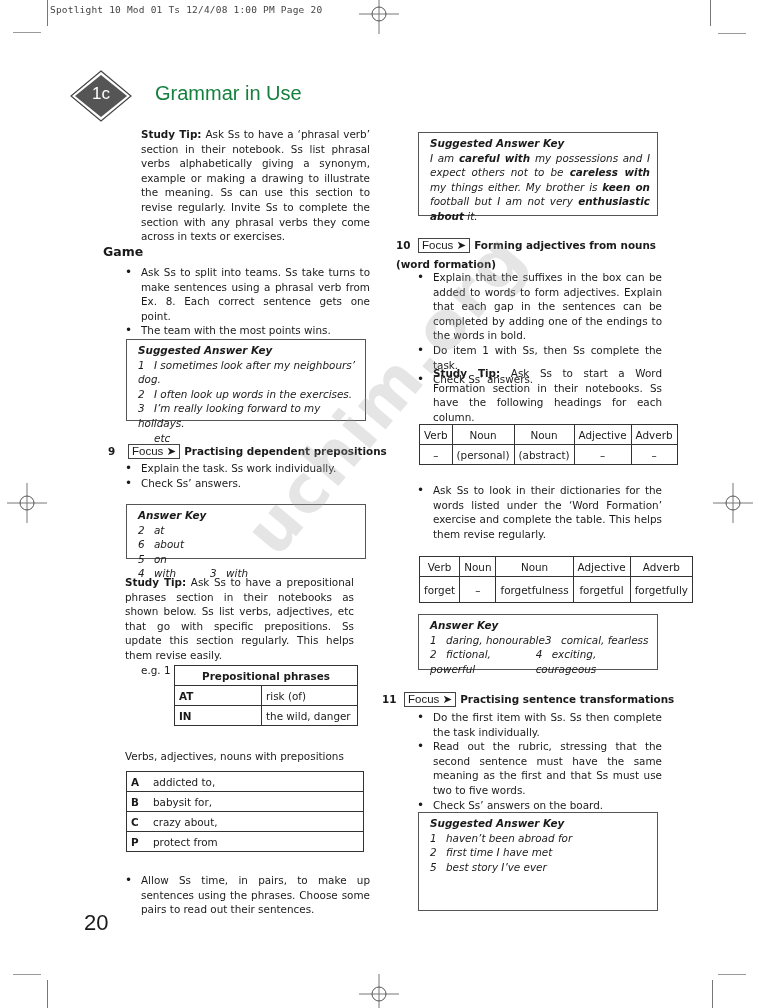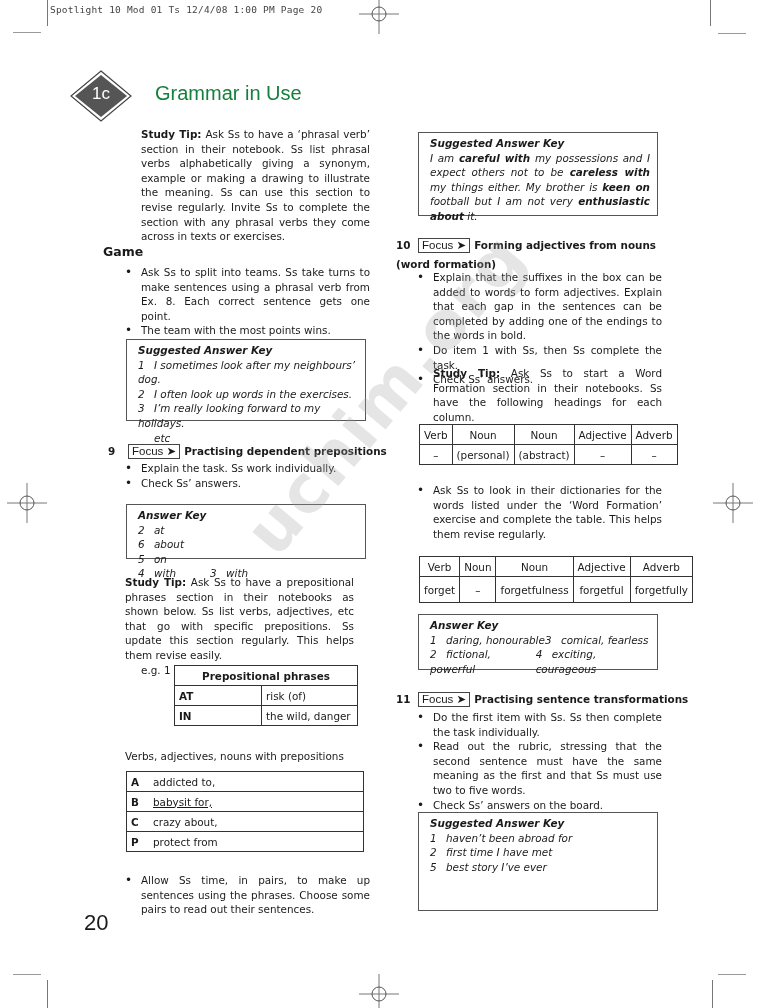--- a/index.html
+++ b/index.html
@@ -132,21 +132,21 @@
 
 <div class="abs" style="left:125px;top:750px;font-size:10.4px;">Verbs, adjectives, nouns with prepositions</div>
 <table class="tb" style="left:126px;top:771px;width:238px;">
   <tbody>
       <tr>
         <td style="border-right:none;width:14px;font-weight:bold;">A</td>
         <td style="border-left:none;">addicted to,</td>
       </tr>
   <tr>
         <td style="border-right:none;font-weight:bold;">B</td>
-        <td style="border-left:none;text-decoration:underline;">babysit for,</td>
+        <td style="border-left:none;">babysit for,</td>
       </tr>
   <tr>
         <td style="border-right:none;font-weight:bold;">C</td>
         <td style="border-left:none;">crazy about,</td>
       </tr>
   <tr>
         <td style="border-right:none;font-weight:bold;">P</td>
         <td style="border-left:none;">protect from</td>
       </tr>
 </tbody>
@@ -222,21 +222,21 @@
   <div style="display:flex;">
     <span style="width:115px;"><span class="num">1</span><span>daring, honourable</span></span>
     <span><span class="num">3</span><span>comical, fearless</span></span>
   </div>
   <div style="display:flex;">
     <span style="width:115px;"><span class="num">2</span><span>fictional, powerful</span></span>
     <span><span class="num">4</span><span>exciting, courageous</span></span>
   </div>
 </div>
 
-<div class="abs" style="left:396px;top:688px;white-space:nowrap;">
+<div class="abs" style="left:382px;top:688px;white-space:nowrap;">
   <span class="exnum" style="display:inline-block;width:22px;">11</span><span class="focus">Focus ➤</span><span class="extitle">Practising sentence transformations</span>
 </div>
 <ul class="abs bul" style="left:415px;top:710px;width:247px;">
   <li>Do the first item with Ss. Ss then complete the task individually.</li>
   <li>Read out the rubric, stressing that the second sentence must have the same meaning as the first and that Ss must use two to five words.</li>
   <li>Check Ss’ answers on the board.</li>
 </ul>
 
 <div class="box" style="left:418px;top:812px;width:240px;height:99px;">
   <div class="bt">Suggested Answer Key</div>

